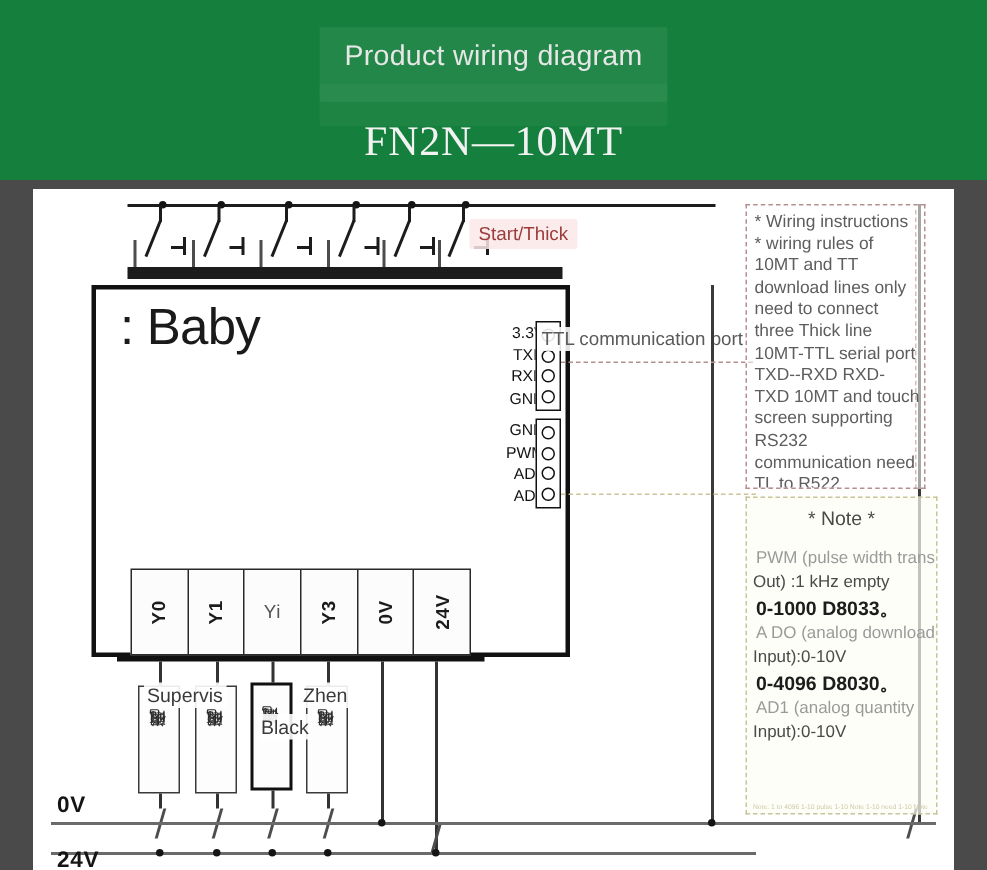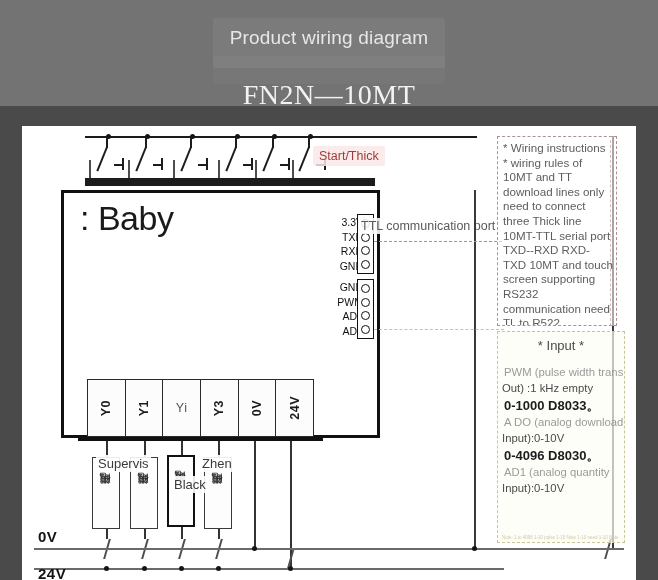--- a/index.html
+++ b/index.html
@@ -12,22 +12,22 @@
     height: 580px;
     position: relative;
     overflow: hidden;
     font-family: "Liberation Sans", sans-serif;
   }
 
   
   #header-area {
     position: absolute;
     left: 0; top: 0;
-    width: 658px; height: 106px;
-    background: #737373;
+    width: 658px; height: 120px;
+    background: #15803d;
   }
   #overlay-title-box {
     position: absolute;
     left: 213px; top: 18px;
     width: 232px; height: 50px;
     background: rgba(255,255,255,0.06);
     border-radius: 2px;
   }
   #overlay-title-box2 {
     position: absolute;
@@ -548,21 +548,21 @@
 <div class="node-dot" style="left:252px; top:546px;"></div>
 <div class="node-dot" style="left:472px; top:546px;"></div>
 
 <div class="dot-conn-h" style="left:374px; top:241px; width:128px;"></div>
 <div class="dot-conn-h olive" style="left:374px; top:329px; width:130px;"></div>
 <div class="dot-conn-v" style="left:610px; top:140px; height:186px;"></div>
 
 <div id="wiring-note">* Wiring instructions * wiring rules of 10MT and TT download lines only need to connect three Thick line 10MT-TTL serial port TXD--RXD RXD-TXD 10MT and touch screen supporting RS232 communication need TL to R522 conversion module--... -.-.0</div>
 
 <div id="note-panel">
-  <div id="note-heading">* Input *</div>
+  <div id="note-heading">* Note *</div>
   <div class="note-line">PWM (pulse width transmission</div>
   <div class="note-line dark">Out) :1 kHz empty</div>
   <div class="note-line bold">0-1000 D8033。</div>
   <div class="note-line">A DO (analog download</div>
   <div class="note-line dark">Input):0-10V</div>
   <div class="note-line bold">0-4096 D8030。</div>
   <div class="note-line">AD1 (analog quantity</div>
   <div class="note-line dark">Input):0-10V</div>
   <div id="note-footer">Note: 1 to 4096 1-10 pulse 1-10 Note 1-10 need 1-10 Note 1-1</div>
 </div>

